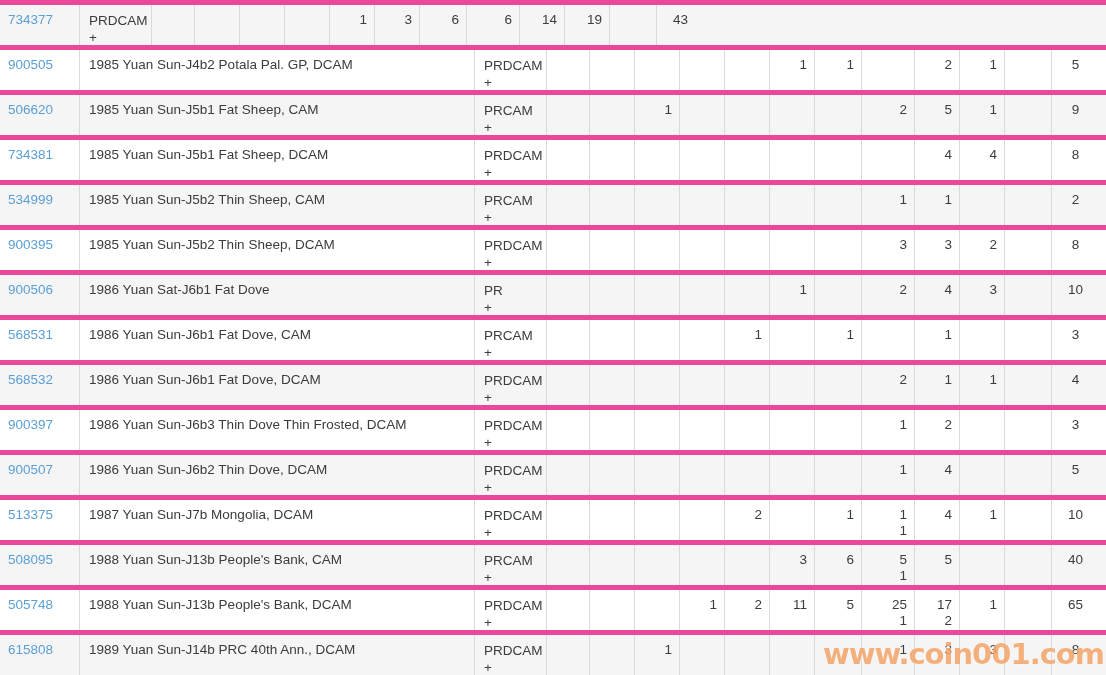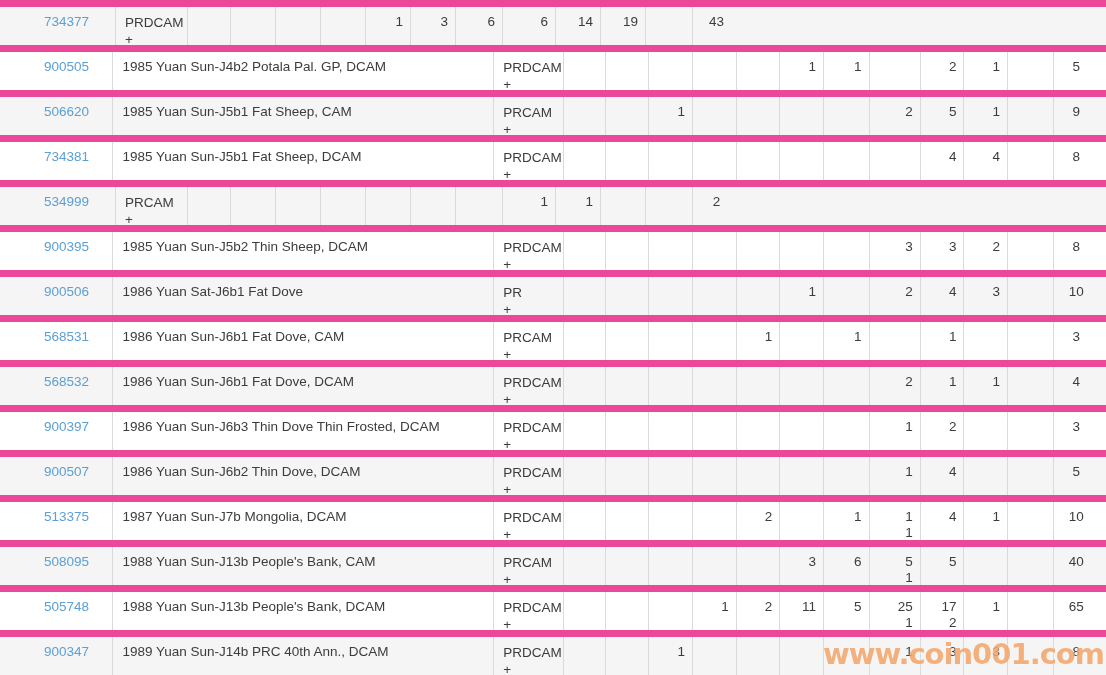--- a/index.html
+++ b/index.html
@@ -10,23 +10,22 @@
     overflow: hidden;
     background: #ffffff;
     font-family: "Liberation Sans", sans-serif;
     font-size: 13.5px;
     color: #3c3c3e;
   }
   .row {
     display: flex;
     height: 45px;
     box-sizing: border-box;
-    border-bottom: 7px solid #ec4899;
+    border-bottom: 5px solid #ec4899;
     background: #ffffff;
-    padding-left: 36px;
   }
   .row.alt { background: #f5f5f5; }
   .row.sliver { height: 4px; background: #ffffff; }
   .row.sliver .cell { padding: 0; }
   .cell {
     box-sizing: border-box;
     border-right: 1px solid #dadada;
     padding-top: 7px;
     overflow: hidden;
     white-space: nowrap;
@@ -197,20 +196,21 @@
           <div>4</div>
         </div>
     <div class="cell c-g g10">
           <div>4</div>
         </div>
     <div class="cell c-g g11"></div>
     <div class="cell c-g c-total">8</div>
   </div>
       <div class="row alt">
     <div class="cell c-id"><a class="id-link" href="#">534999</a></div>
+    <div class="cell c-desc">1985 Yuan Sun-J5b2 Thin Sheep, CAM</div>
     <div class="cell c-desig">
       <div>PRCAM</div>
       <div>+</div>
     </div>
     <div class="cell c-g g1"></div>
     <div class="cell c-g g2"></div>
     <div class="cell c-g g3"></div>
     <div class="cell c-g g4"></div>
     <div class="cell c-g g5"></div>
     <div class="cell c-g g6"></div>
@@ -469,21 +469,21 @@
           <div>17</div>
           <div>2</div>
         </div>
     <div class="cell c-g g10">
           <div>1</div>
         </div>
     <div class="cell c-g g11"></div>
     <div class="cell c-g c-total">65</div>
   </div>
       <div class="row alt">
-    <div class="cell c-id"><a class="id-link" href="#">900347</a></div>
+    <div class="cell c-id"><a class="id-link" href="#">615808</a></div>
     <div class="cell c-desc">1989 Yuan Sun-J14b PRC 40th Ann., DCAM</div>
     <div class="cell c-desig">
       <div>PRDCAM</div>
       <div>+</div>
     </div>
     <div class="cell c-g g1"></div>
     <div class="cell c-g g2"></div>
     <div class="cell c-g g3">
           <div>1</div>
         </div>

